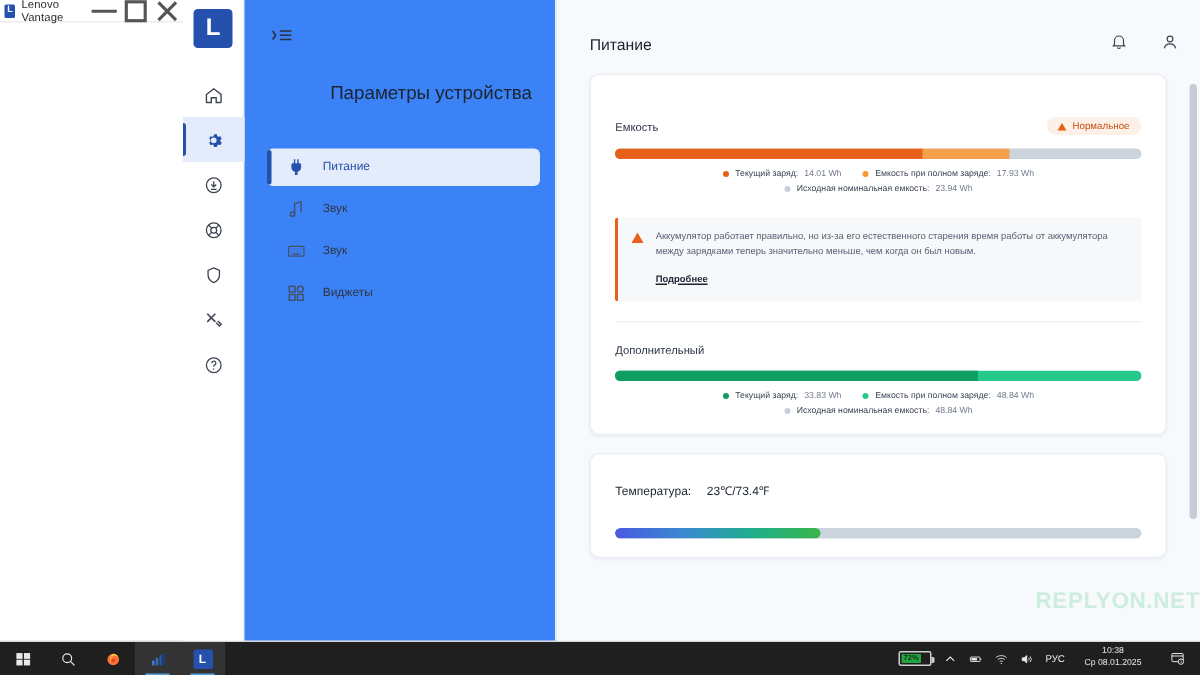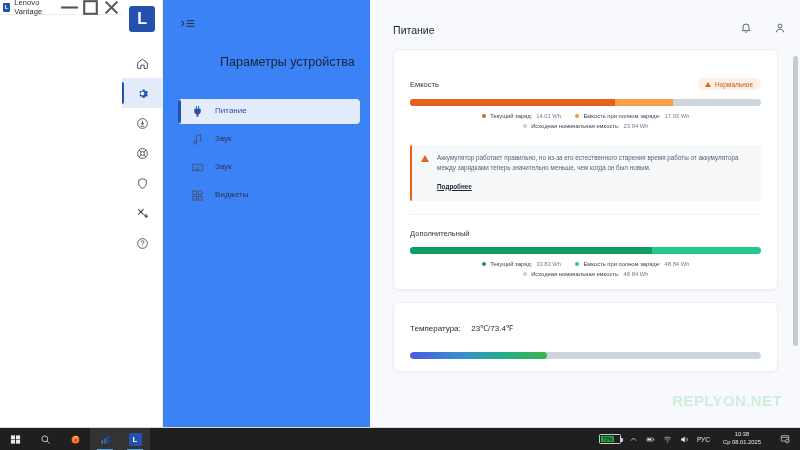--- a/index.html
+++ b/index.html
@@ -170,21 +170,21 @@
   #vscroll {
     position: absolute; right: 2px; top: 4px; bottom: 4px; width: 5px;
   }
   #vscroll .thumb {
     position: absolute; left: 0; top: 52px; width: 5px; height: 290px;
     background: #c6ccd6; border-radius: 3px;
   }
 
   
   #watermark {
-    position: absolute; right: 18px; bottom: 18px;
+    position: absolute; right: 0; bottom: 18px;
     font-size: 15px; font-weight: bold; letter-spacing: .4px;
     color: #cdeedd; pointer-events: none;
   }
 
   
   #taskbar {
     position: absolute; left: 0; bottom: 0; width: 800px; height: 22px;
     background: #1f1f1f; display: flex; align-items: center;
     color: #e9e9e9; font-size: 6.5px;
   }

